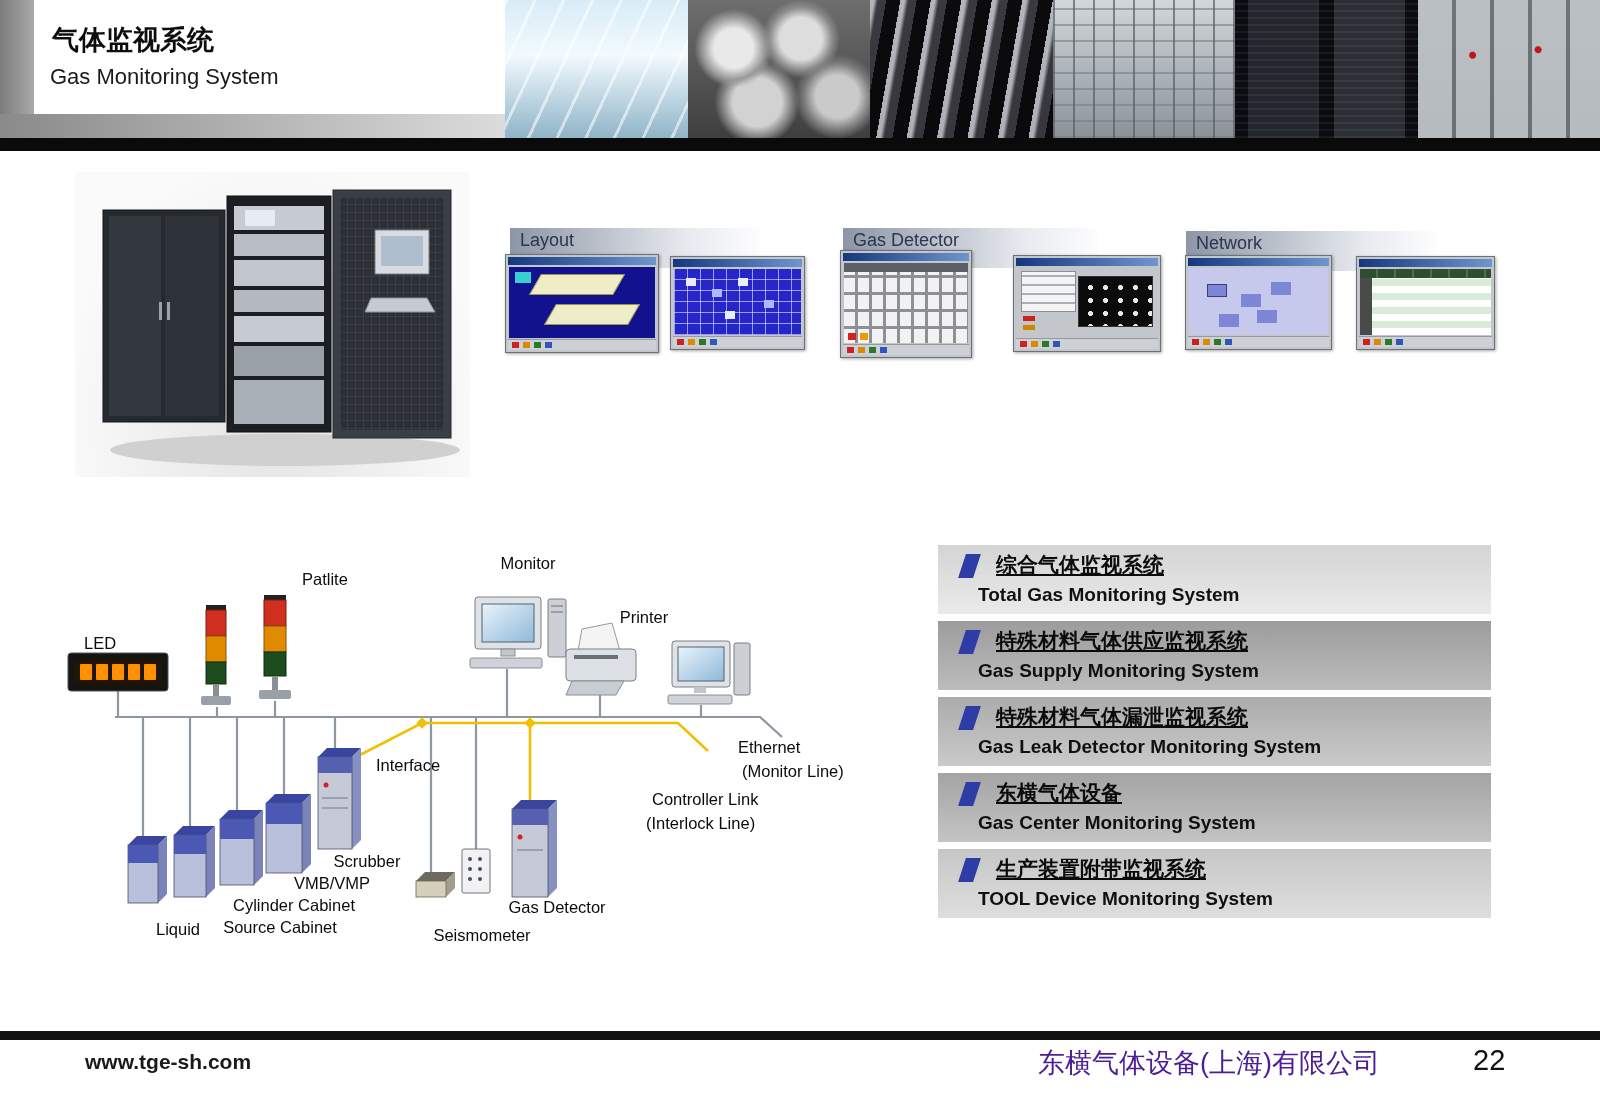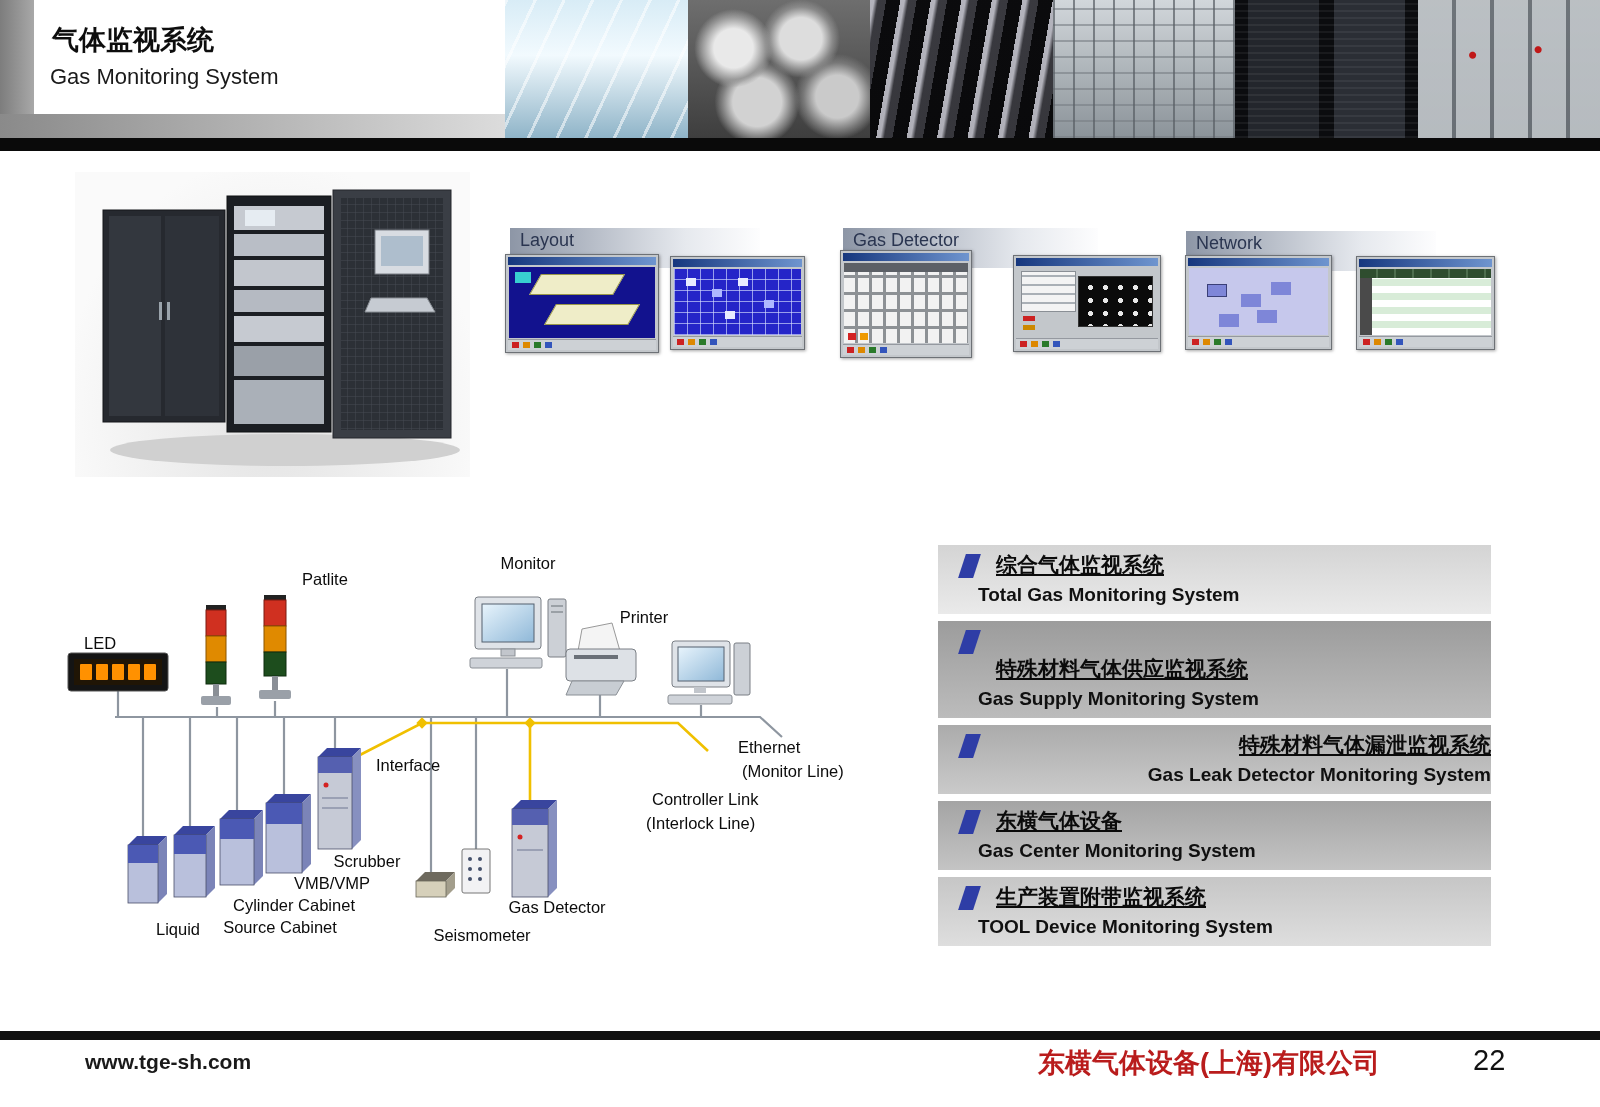--- a/index.html
+++ b/index.html
@@ -102,33 +102,33 @@
 
   
   .diagram { position:absolute; left:60px; top:545px; width:830px; height:420px; }
   .diagram text { font-family:"Liberation Sans", sans-serif; font-size:16.5px; fill:#0c0c0c; }
 
   
   .sys-list { position:absolute; left:938px; top:545px; width:553px; }
   .sys-row { position:relative; margin-bottom:7px; padding:5px 0 5px 0; }
   .row-1 { background:linear-gradient(180deg,#d4d4d4,#eaeaea); }
   .row-2 { background:linear-gradient(180deg,#9c9c9c,#bcbcbc); }
-  .row-3 { background:linear-gradient(180deg,#ababab,#cacaca);text-align:right; }
+  .row-3 { background:linear-gradient(180deg,#ababab,#cacaca); }
   .row-4 { background:linear-gradient(180deg,#a4a4a4,#c4c4c4); }
   .row-5 { background:linear-gradient(180deg,#c6c6c6,#dedede); }
   .bullet { position:absolute; left:24px; top:9px; width:15px; height:24px;
             background:#2e3da6; transform:skewX(-18deg); }
   .sys-zh { margin-left:58px; font-size:21px; font-weight:bold; color:#0b0b0b; line-height:30px;text-decoration:underline; }
   .sys-en { margin-left:40px; font-size:19px; font-weight:bold; color:#101010; line-height:29px; }
-  .row-2 .sys-zh { text-decoration:underline;margin-top:28px; }
+  .row-2 .sys-zh { text-decoration:underline; }
 
   
   .footer-bar { position:absolute; left:0; top:1031px; width:1600px; height:9px; background:#101010; }
   .footer-web { position:absolute; left:85px; top:1050px; font-size:21px; font-weight:bold; color:#1a1a1a; }
-  .footer-company { position:absolute; left:1038px; top:1045px; font-size:27px; font-weight:bold; color:#b91c1c; }
+  .footer-company { position:absolute; left:1038px; top:1045px; font-size:27px; font-weight:normal; color:#4c1d95; }
   .footer-page { position:absolute; left:1473px; top:1044px; font-size:29px; color:#111; }
 </style>
 </head>
 <body>
 
 <div class="header">
   <div class="accent-v"></div>
   <div class="accent-h"></div>
   <div class="title-zh">气体监视系统</div>
   <div class="title-en">Gas Monitoring System</div>

